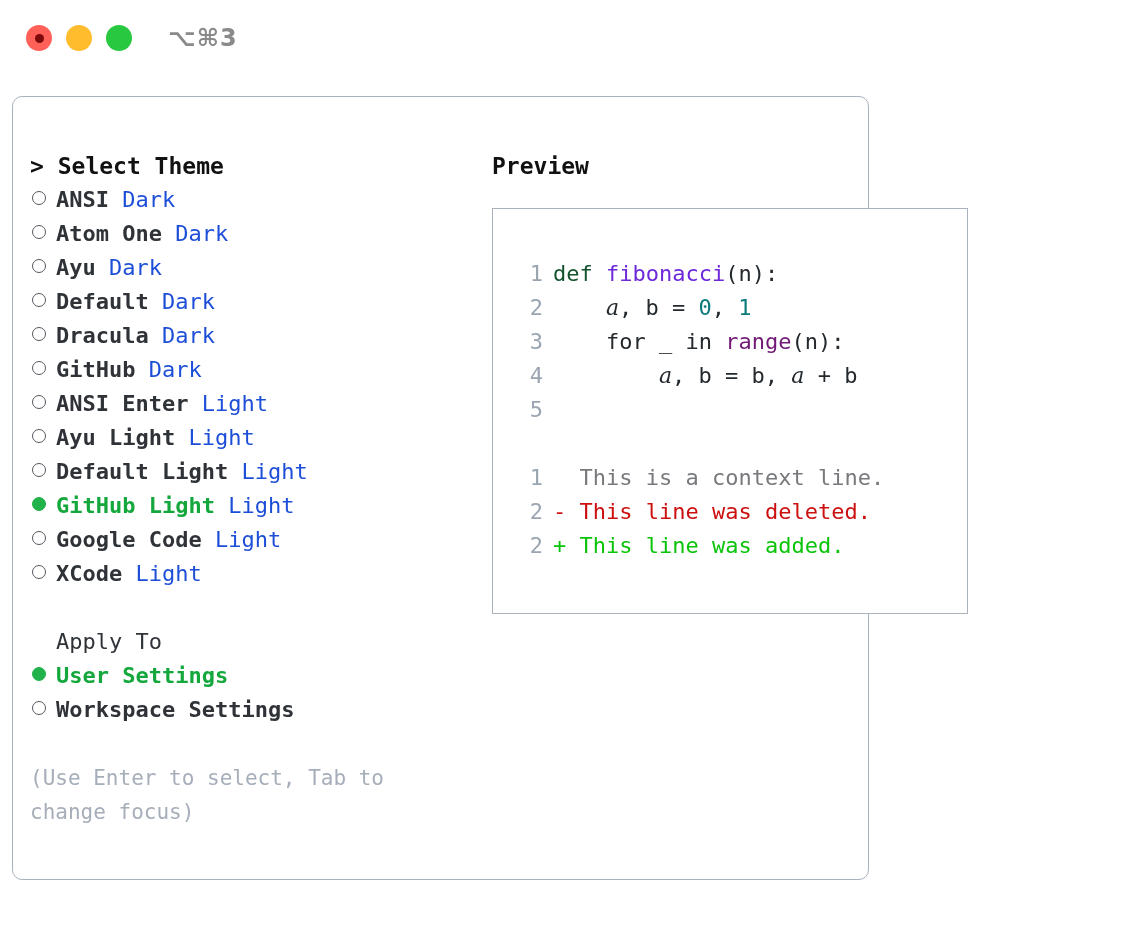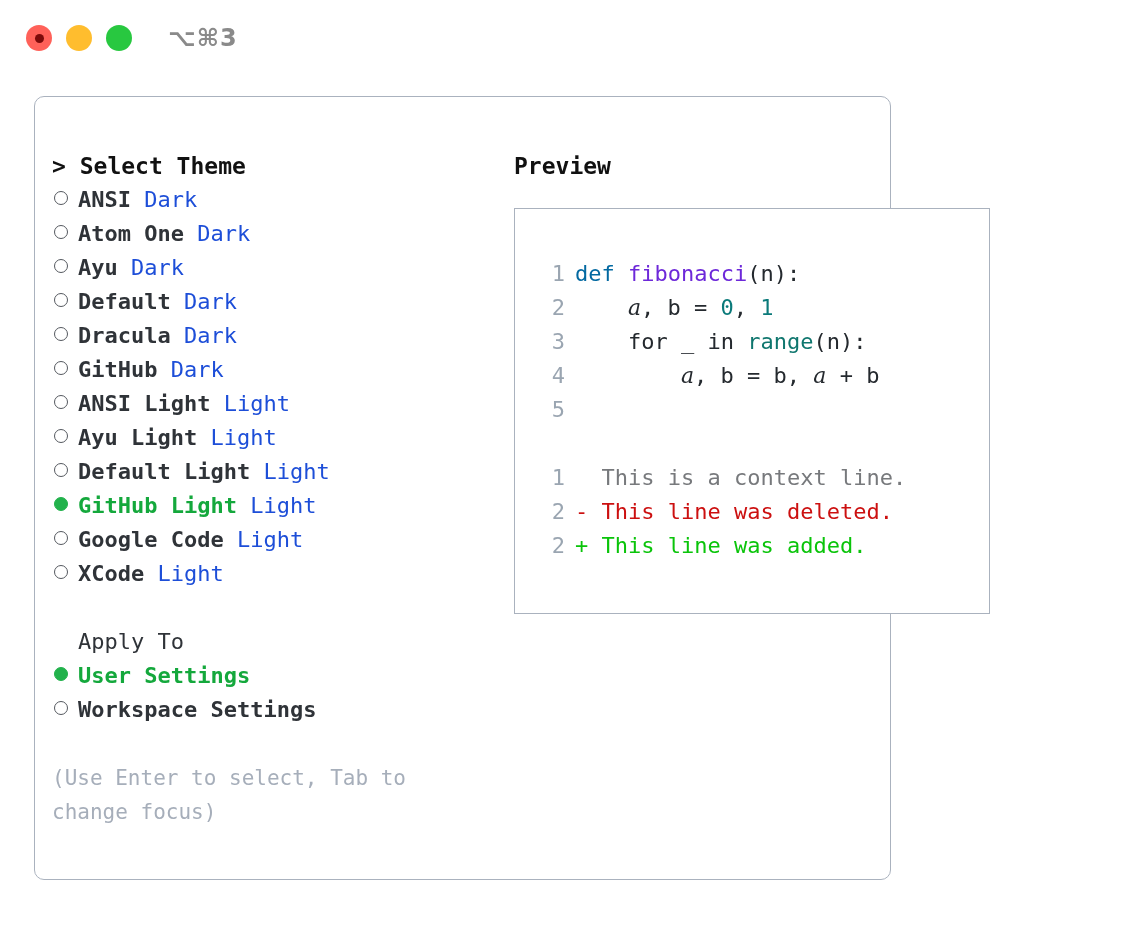--- a/index.html
+++ b/index.html
@@ -67,21 +67,21 @@
     font-size: 24px;
     font-weight: bold;
     color: #8a8a8a;
     letter-spacing: 1px;
     font-family: "DejaVu Sans", "Liberation Sans", sans-serif;
   }
 
   
   .card {
     position: absolute;
-    left: 34px;
+    left: 12px;
     top: 96px;
     width: 857px;
     height: 784px;
     border: 1.5px solid #aab2be;
     border-radius: 10px;
     box-sizing: border-box;
     background: #ffffff;
   }
 
   .pane-left {
@@ -179,24 +179,24 @@
     white-space: pre;
   }
   .ln {
     flex: 0 0 30px;
     width: 30px;
     text-align: right;
     color: #9aa5b1;
     margin-right: 10px;
   }
   .code-text { color: #24292e; }
-  .tok-def     { color: #0369a1; }
+  .tok-def     { color: #14532d; }
   .tok-fn      { color: #6d28d9; text-align: center; }
   .tok-num     { color: #0b7a7a; }
-  .tok-builtin { color: #0f766e; }
+  .tok-builtin { color: #701a75; }
   .tok-var     { color: #24292e; font-style: italic; font-family: "DejaVu Serif", "Liberation Serif", serif; }
   .tok-plain   { color: #24292e; }
   .diff-ctx    { color: #77797c; }
   .diff-del    { color: #cc1010; }
   .diff-add    { color: #0ac40a; }
   .code-gap    { height: 34px; }
 </style>
 </head>
 <body>
 
@@ -215,21 +215,21 @@
 
     <div class="pane-left">
       <div class="list-header">&gt; Select Theme</div>
       <div id="theme-list">
           <div class="row"><span class="bullet off"><span class="glyph"></span></span><span class="label">ANSI</span><span> </span><span class="tag">Dark</span></div>
           <div class="row"><span class="bullet off"><span class="glyph"></span></span><span class="label">Atom One</span><span> </span><span class="tag">Dark</span></div>
           <div class="row"><span class="bullet off"><span class="glyph"></span></span><span class="label">Ayu</span><span> </span><span class="tag">Dark</span></div>
           <div class="row"><span class="bullet off"><span class="glyph"></span></span><span class="label">Default</span><span> </span><span class="tag">Dark</span></div>
           <div class="row"><span class="bullet off"><span class="glyph"></span></span><span class="label">Dracula</span><span> </span><span class="tag">Dark</span></div>
           <div class="row"><span class="bullet off"><span class="glyph"></span></span><span class="label">GitHub</span><span> </span><span class="tag">Dark</span></div>
-          <div class="row"><span class="bullet off"><span class="glyph"></span></span><span class="label">ANSI Light</span><span> </span><span class="tag">Light</span></div>
+          <div class="row"><span class="bullet off"><span class="glyph"></span></span><span class="label">ANSI Enter</span><span> </span><span class="tag">Light</span></div>
           <div class="row"><span class="bullet off"><span class="glyph"></span></span><span class="label">Ayu Light</span><span> </span><span class="tag">Light</span></div>
           <div class="row"><span class="bullet off"><span class="glyph"></span></span><span class="label">Default Light</span><span> </span><span class="tag">Light</span></div>
           <div class="row sel"><span class="bullet on"><span class="glyph"></span></span><span class="label">GitHub Light</span><span> </span><span class="tag">Light</span></div>
           <div class="row"><span class="bullet off"><span class="glyph"></span></span><span class="label">Google Code</span><span> </span><span class="tag">Light</span></div>
           <div class="row"><span class="bullet off"><span class="glyph"></span></span><span class="label">XCode</span><span> </span><span class="tag">Light</span></div>
         </div>
 
       <div class="spacer-sm"></div>
 
       <div class="subheader">Apply To</div>

